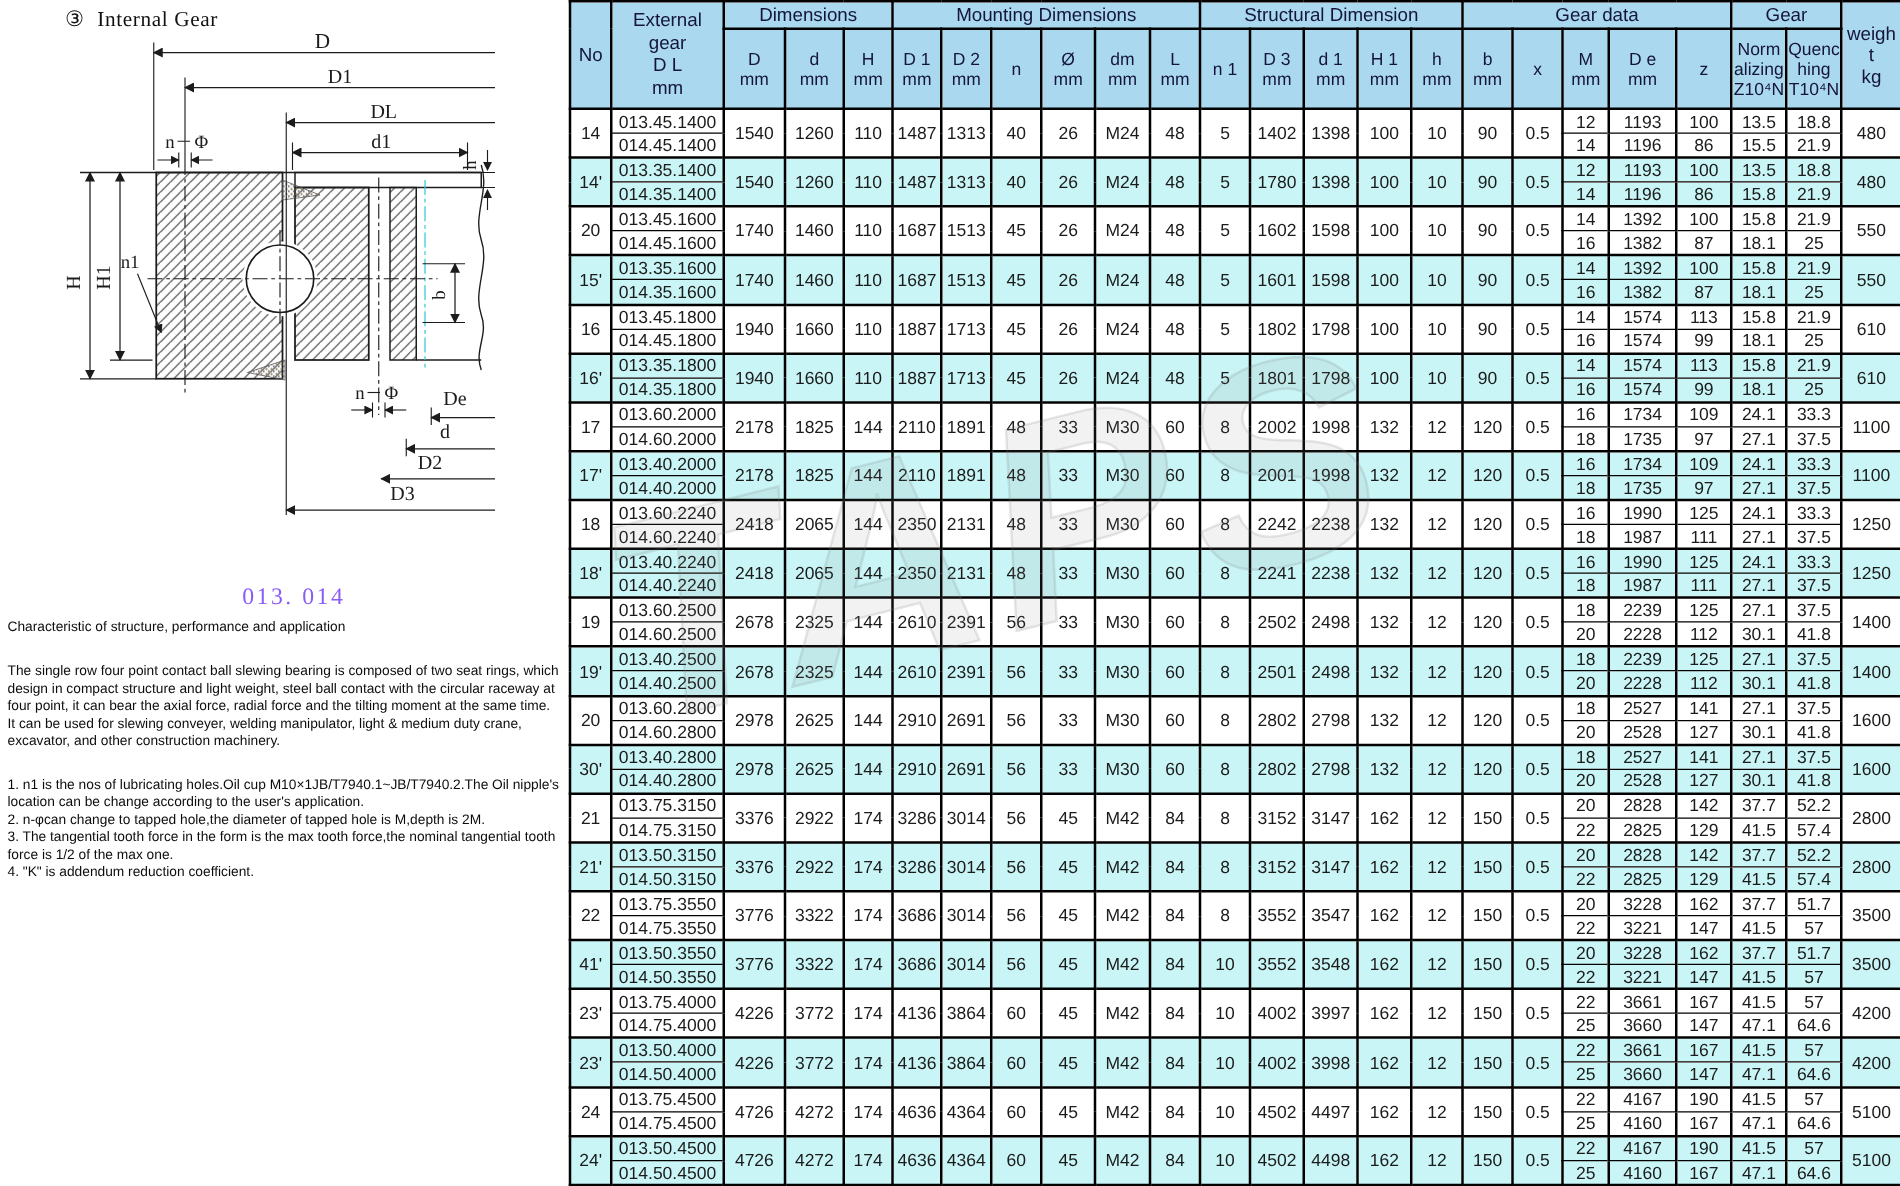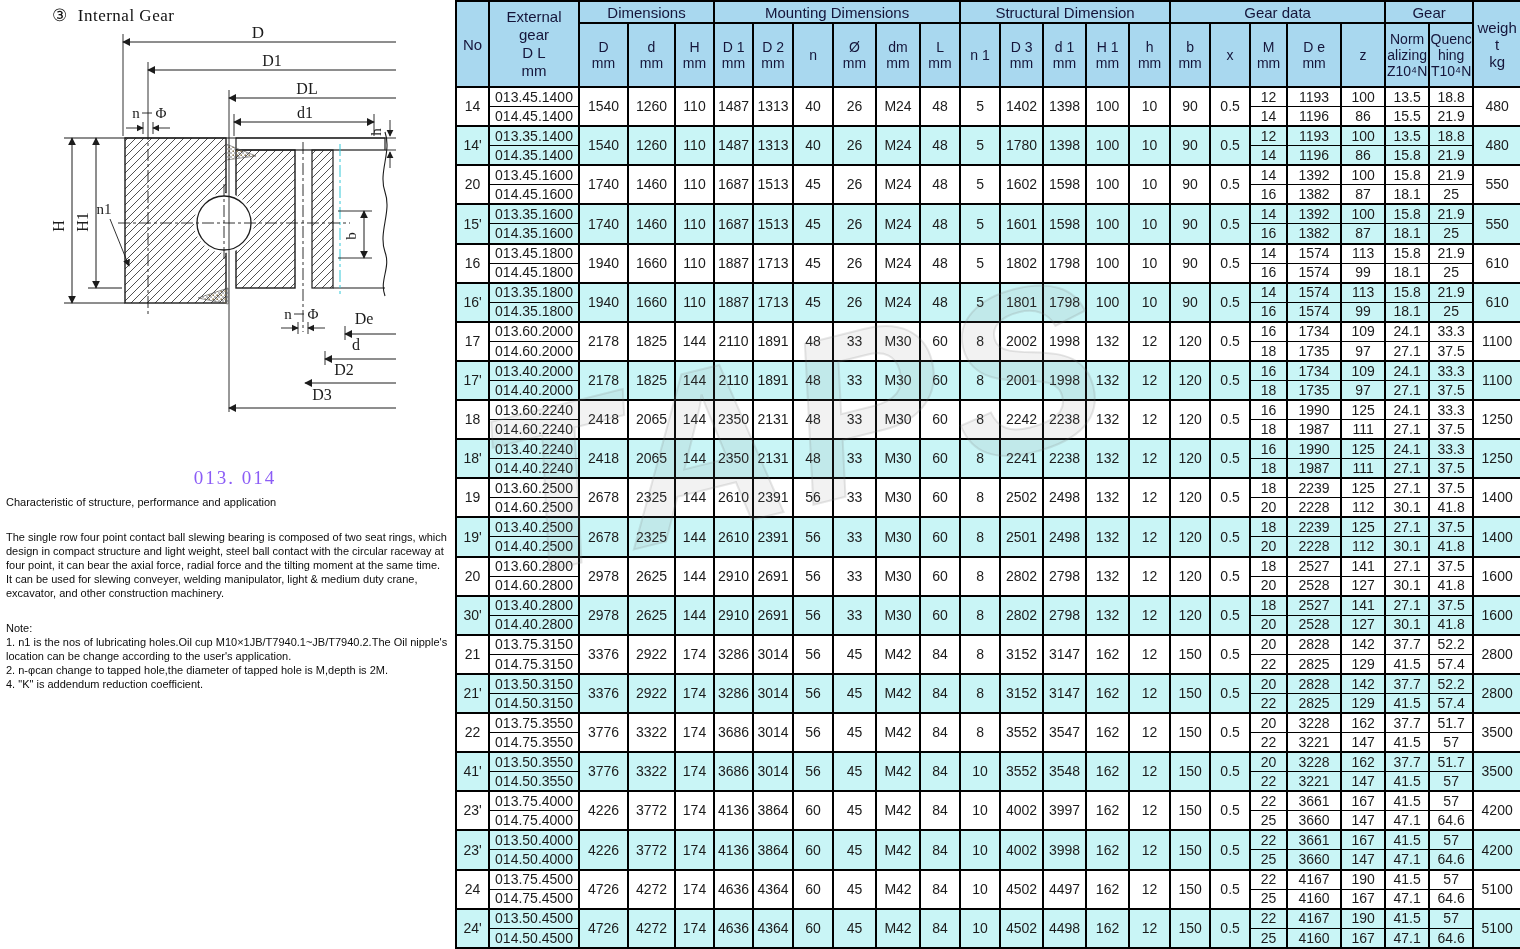--- a/index.html
+++ b/index.html
@@ -149,23 +149,23 @@
   </svg>
 
   <div class="fig-code">013. 014</div>
 
   <div class="text-block">
     <p>Characteristic of structure, performance and application</p>
     <div class="gap"></div>
     <p>The single row four point contact ball slewing bearing is composed of two seat rings, which design in compact structure and light weight, steel ball contact with the circular raceway at four point, it can bear the axial force, radial force and the tilting moment at the same time.</p>
     <p>It can be used for slewing conveyer, welding manipulator, light &amp; medium duty crane, excavator, and other construction machinery.</p>
     <div class="gap"></div>
-    <p>Note:</p>
     <p>1. n1 is the nos of lubricating holes.Oil cup M10×1JB/T7940.1~JB/T7940.2.The Oil nipple's  location can be change according to the user's application.</p>
     <p>2. n-φcan change to tapped hole,the diameter of tapped hole is M,depth is 2M.</p>
+    <p>3. The tangential tooth force in the form is the max tooth force,the nominal tangential  tooth force is 1/2 of the max one.</p>
     <p>4. "K" is addendum reduction coefficient.</p>
   </div>
 </div>
 
 <div class="right-panel">
   <div class="watermark">TAPS</div>
   <table>
     <colgroup>
       <col style="width:33px">
         <col style="width:90px">

